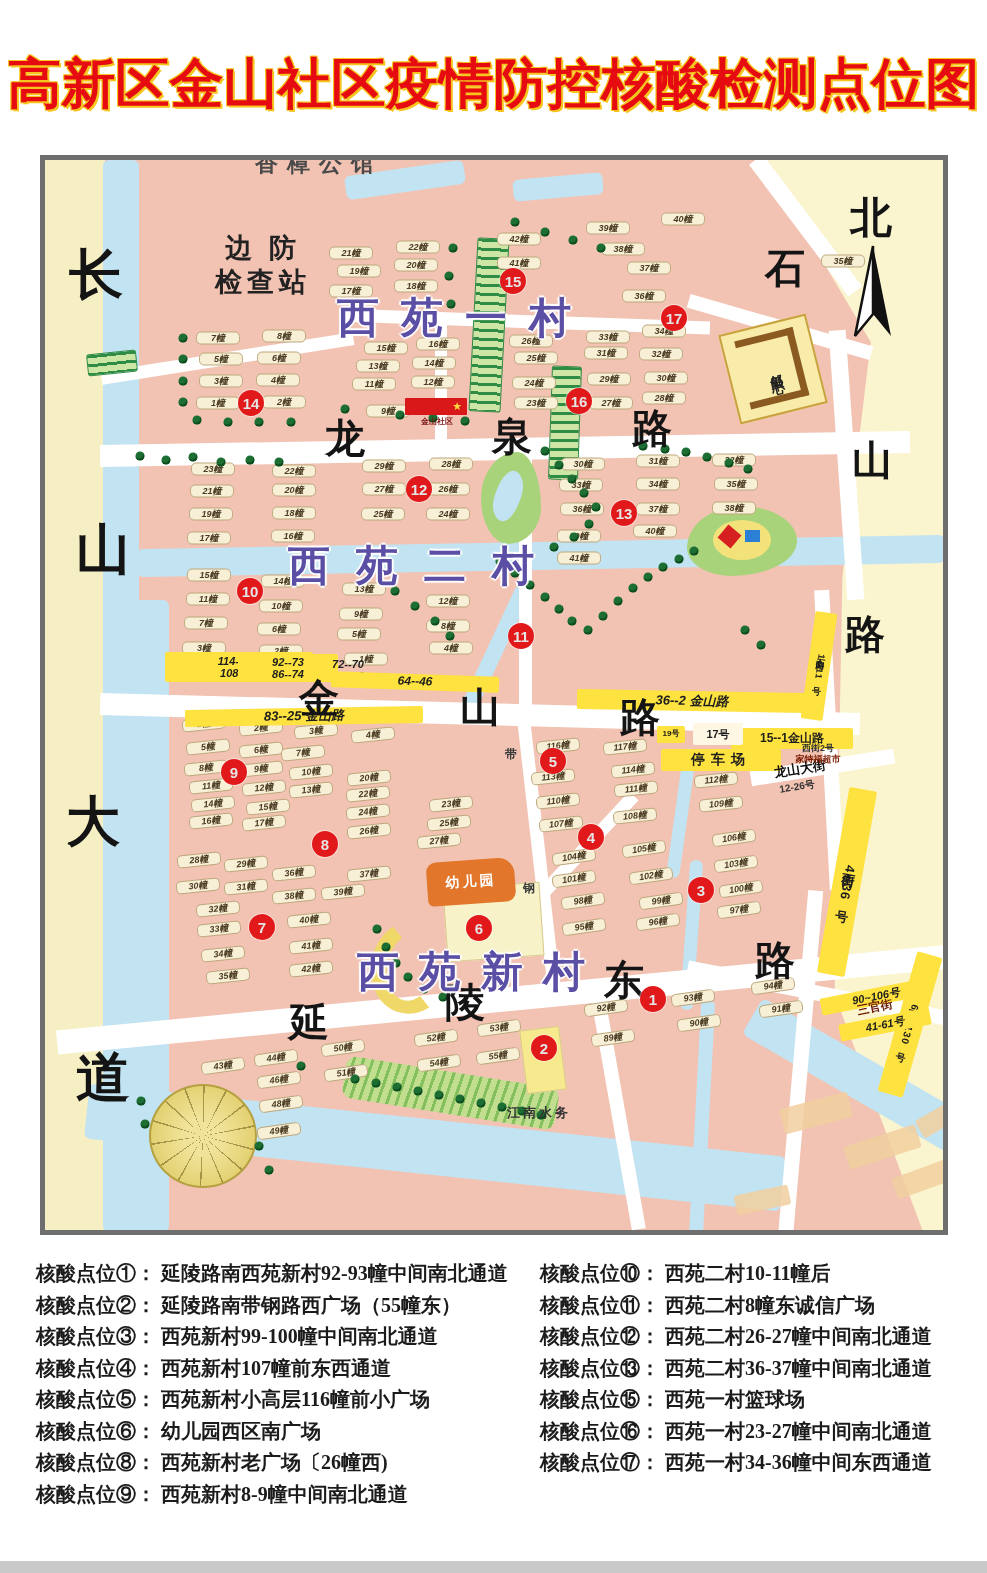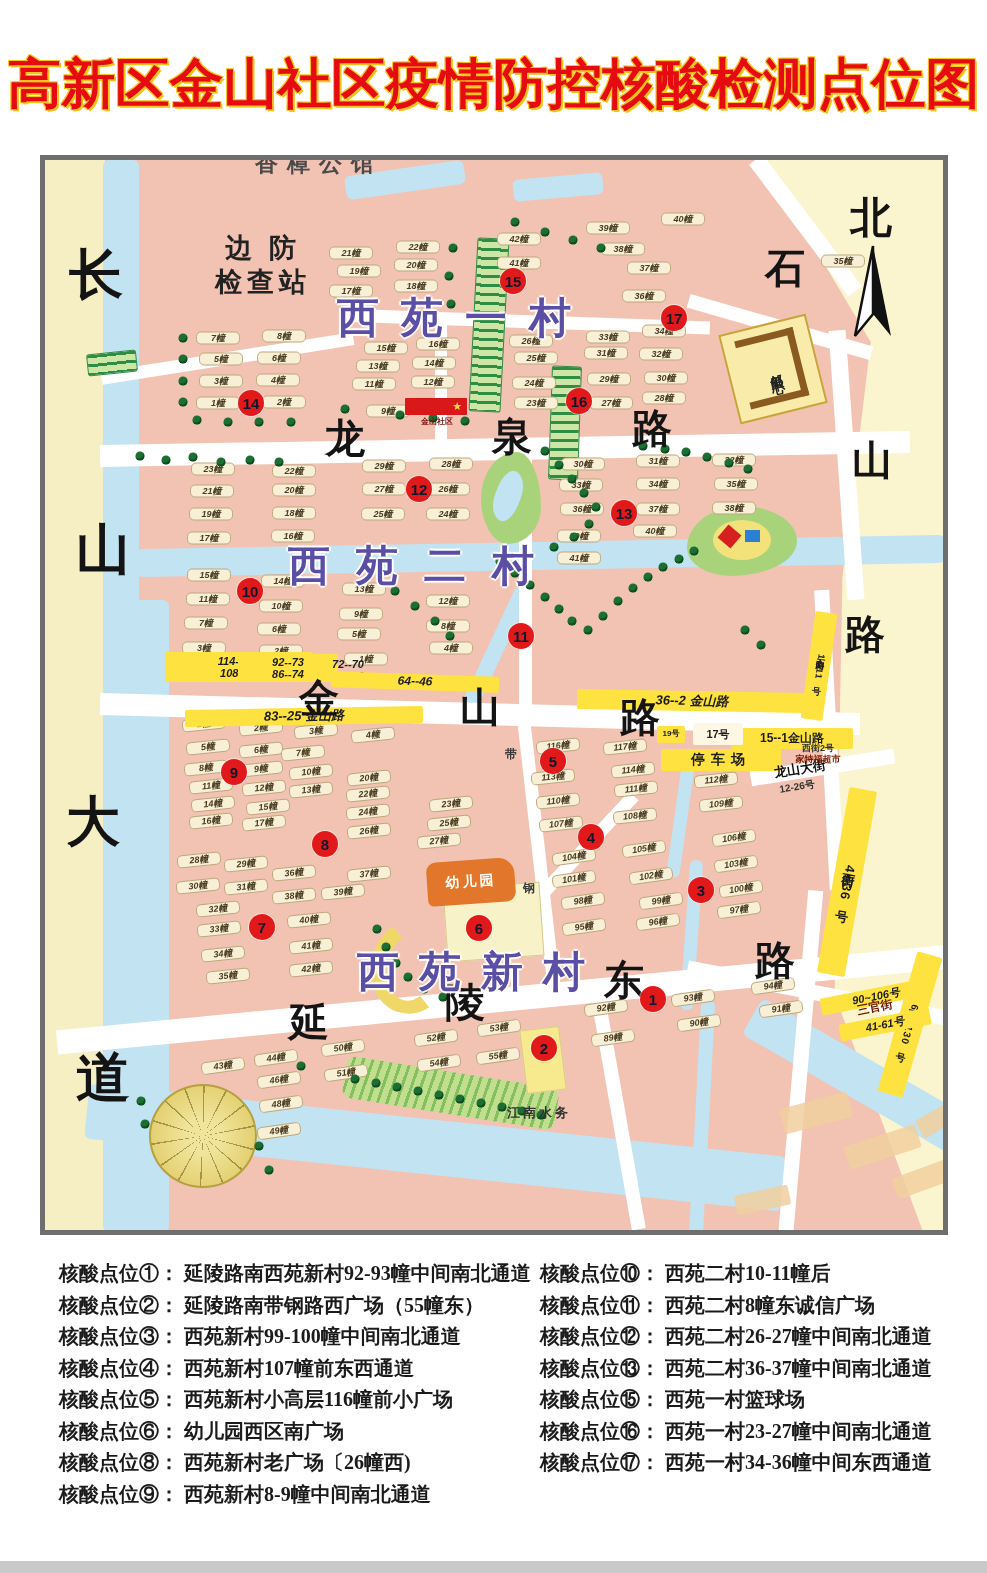--- a/index.html
+++ b/index.html
@@ -13,21 +13,21 @@
   .layer{position:absolute;left:0;top:0;width:898px;height:1070px;}
   #lstrip{position:absolute;left:0;top:0;width:60px;height:1070px;background:#f6efc3;}
   #ryellow{position:absolute;left:640px;top:0;width:258px;height:1070px;background:#fbf5cf;
        clip-path:polygon(30% 0,100% 0,100% 100%,92% 100%,58% 78%,61% 39%,72% 17%);}
   .river{position:absolute;background:#c2e3f2;border-radius:6px;}
   .road{position:absolute;background:#ffffff;}
   .bldg{position:absolute;min-width:44px;height:13px;padding:0 3px;background:#f8efd7;
         border:1px solid #bda87c;border-radius:5px;font-size:9px;line-height:11px;
         font-weight:700;font-style:italic;color:#4a3c22;text-align:center;box-sizing:border-box;
         white-space:nowrap;transform:translate(-50%,-50%) rotate(var(--r,0deg));}
-  .pt{position:absolute;width:26px;height:26px;background:#e2191b;border-radius:50%;color:#0f172a;
+  .pt{position:absolute;width:26px;height:26px;background:#e2191b;border-radius:50%;color:#e5e5e5;
       font-size:15px;font-weight:800;display:flex;align-items:center;justify-content:center;
       transform:translate(-50%,-50%);box-shadow:0 0 0 1px rgba(255,255,255,.45);}
   .rc{position:absolute;font-weight:900;color:#141414;transform:translate(-50%,-50%);white-space:nowrap;}
   .vl{position:absolute;font-weight:900;color:#5b4fa5;white-space:nowrap;
       text-shadow:-2px 0 1px #fff,2px 0 1px #fff,0 -2px 1px #fff,0 2px 1px #fff;}
   .sl{position:absolute;display:flex;align-items:center;justify-content:center;font-weight:700;
       color:#1d1d1d;transform:rotate(var(--r,0deg));box-sizing:border-box;white-space:pre-line;
       text-align:center;line-height:1.1;}
   .sl.strip{background:#fee23f;border-radius:2px;}
   .sl.v{writing-mode:vertical-rl;letter-spacing:1px;}
@@ -74,21 +74,21 @@
         justify-content:center;color:#fff;font-weight:800;font-size:14px;letter-spacing:3px;}
   #checkpoint{position:absolute;left:128px;top:72px;width:180px;text-align:center;
         font-family:"Liberation Serif",serif;font-weight:700;font-size:27px;color:#222;
         line-height:1.25;letter-spacing:5px;}
   #xz{position:absolute;left:210px;top:-12px;font-family:"Liberation Serif",serif;font-weight:700;
         font-size:23px;color:#4a4a4a;letter-spacing:9px;}
   #jns{position:absolute;left:462px;top:944px;font-size:13px;font-weight:700;color:#333;letter-spacing:3px;}
   #north-arrow{position:absolute;left:806px;top:84px;}
   #legend{position:absolute;left:0;top:1258px;width:987px;}
   .lcol{position:absolute;top:0;}
-  #lcol-left{left:59px;width:490px;}
+  #lcol-left{left:36px;width:490px;}
   #lcol-right{left:540px;width:447px;}
   .lrow{height:31.5px;line-height:31.5px;font-family:"Liberation Serif",serif;font-weight:700;
         font-size:20px;color:#1b1b1b;white-space:nowrap;}
   #footer-bar{position:absolute;left:0;bottom:0;width:987px;height:12px;background:#c9c9c9;}
 </style>
 </head>
 <body>
 
 <div id="title">高新区金山社区疫情防控核酸检测点位图</div>
 

